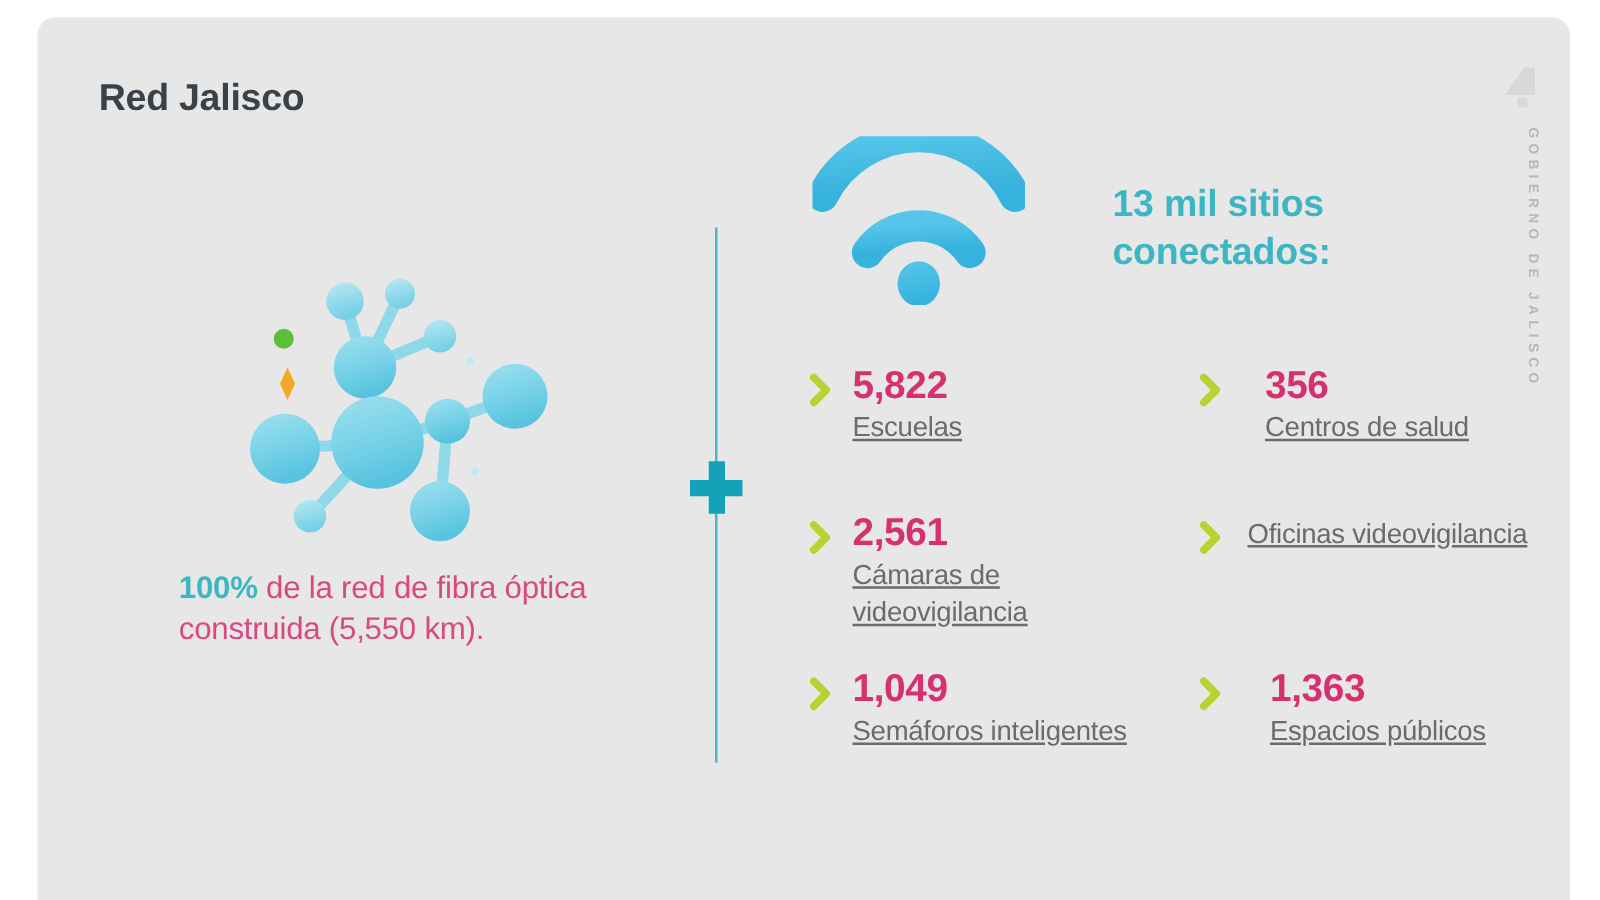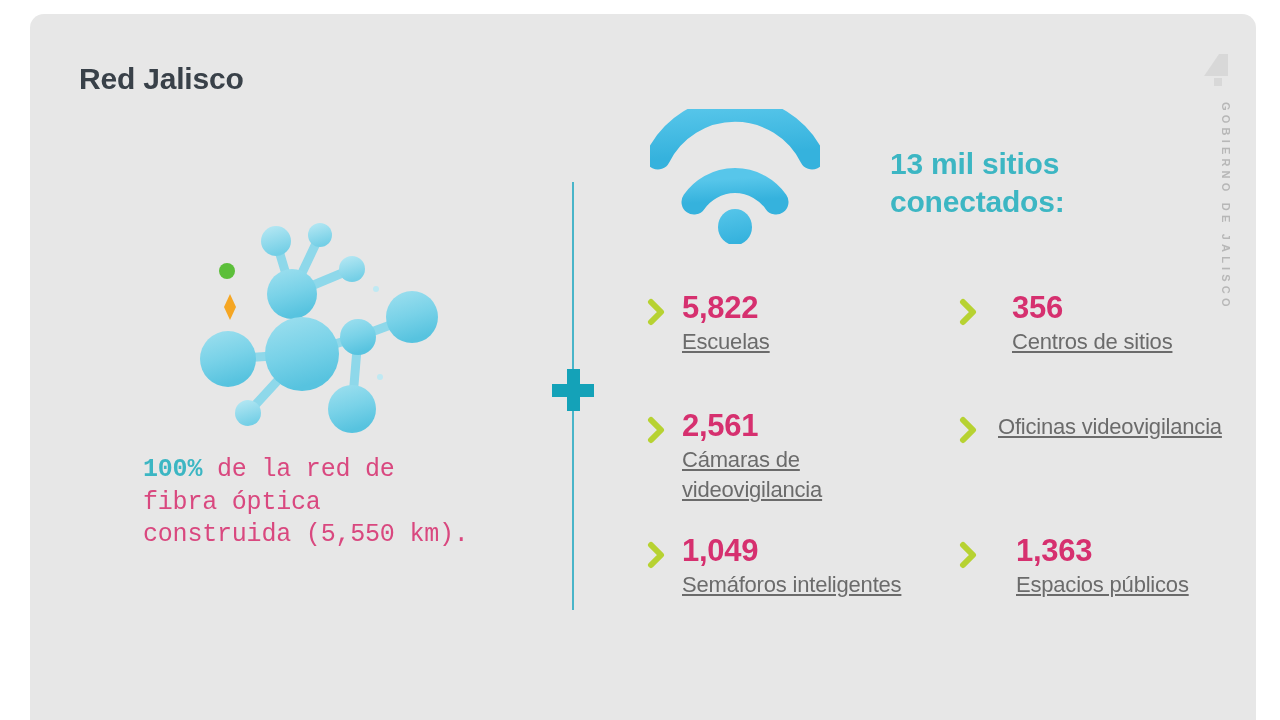--- a/index.html
+++ b/index.html
@@ -39,21 +39,20 @@
     width:280px; height:240px;
   }
   .fiber-text{
     position:absolute;
     left:113px; top:440px;
     width:330px;
     font-size:25px;
     line-height:1.3;
     color:#d9487f;
     letter-spacing:-0.2px;
-    font-family:Liberation Mono, monospace;
   }
   .fiber-text .pct{
     color:#3cb6c3;
     font-weight:bold;
   }
   
   .divider{
     position:absolute;
     left:542px; top:168px;
     width:2px; height:428px;
@@ -234,21 +233,21 @@
         <div class="lbl">Escuelas</div>
       </div>
 
       <div class="stat s2">
         <span class="chev">
           <svg viewBox="0 0 22 28" width="22" height="28">
               <path d="M5 4 L15 14 L5 24" fill="none" stroke="#b7d232" stroke-width="6" stroke-linecap="round" stroke-linejoin="round"></path>
             </svg>
         </span>
         <div class="num">356</div>
-        <div class="lbl">Centros de sitios</div>
+        <div class="lbl">Centros de salud</div>
       </div>
 
       <div class="stat s3">
         <span class="chev">
           <svg viewBox="0 0 22 28" width="22" height="28">
               <path d="M5 4 L15 14 L5 24" fill="none" stroke="#b7d232" stroke-width="6" stroke-linecap="round" stroke-linejoin="round"></path>
             </svg>
         </span>
         <div class="num">2,561</div>
         <div class="lbl">Cámaras de videovigilancia</div>

